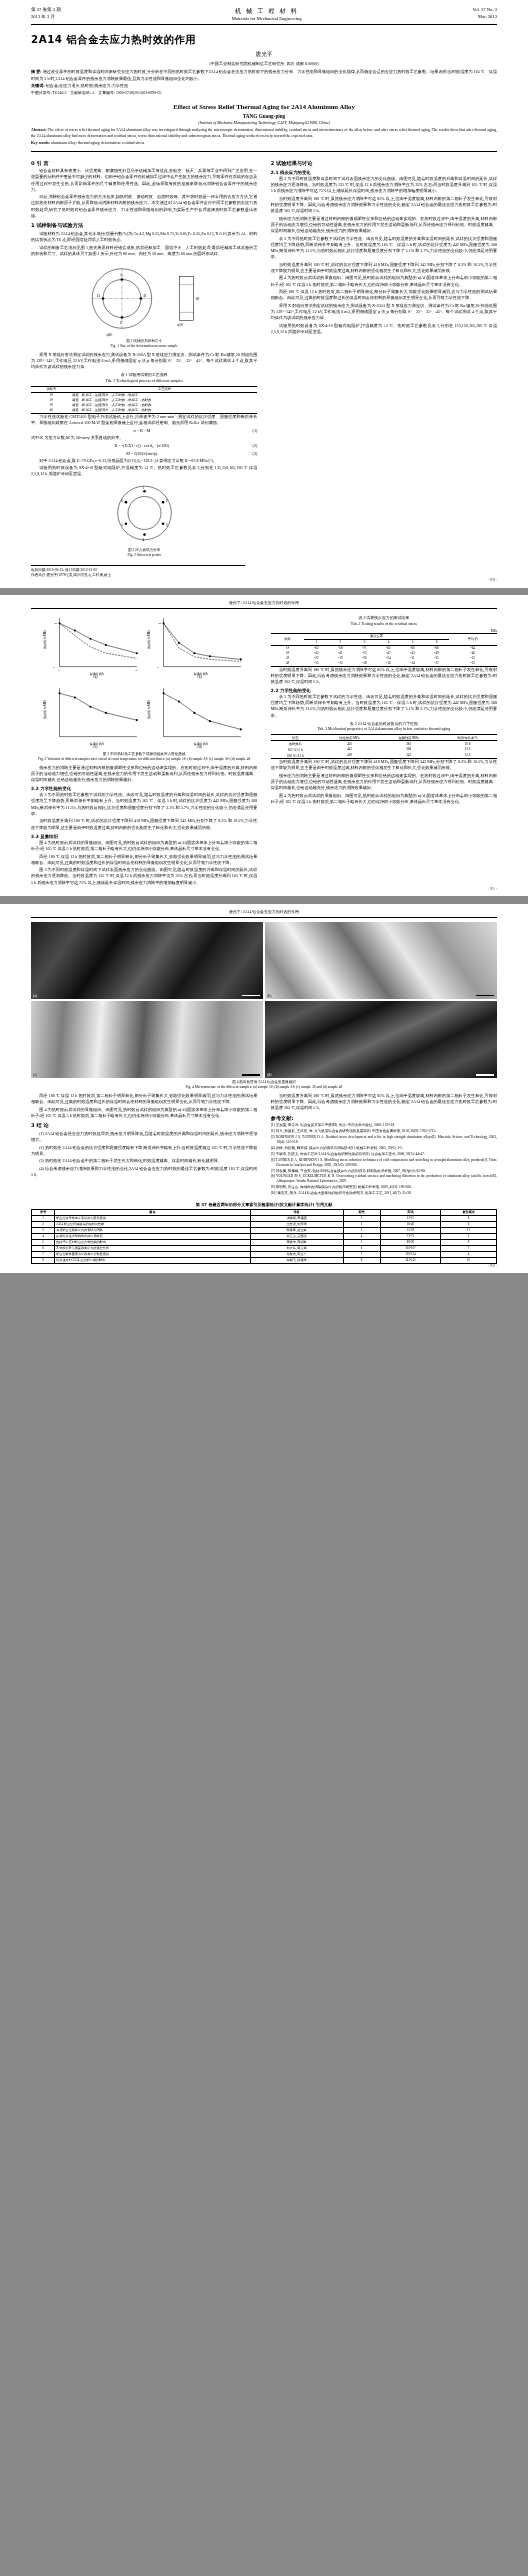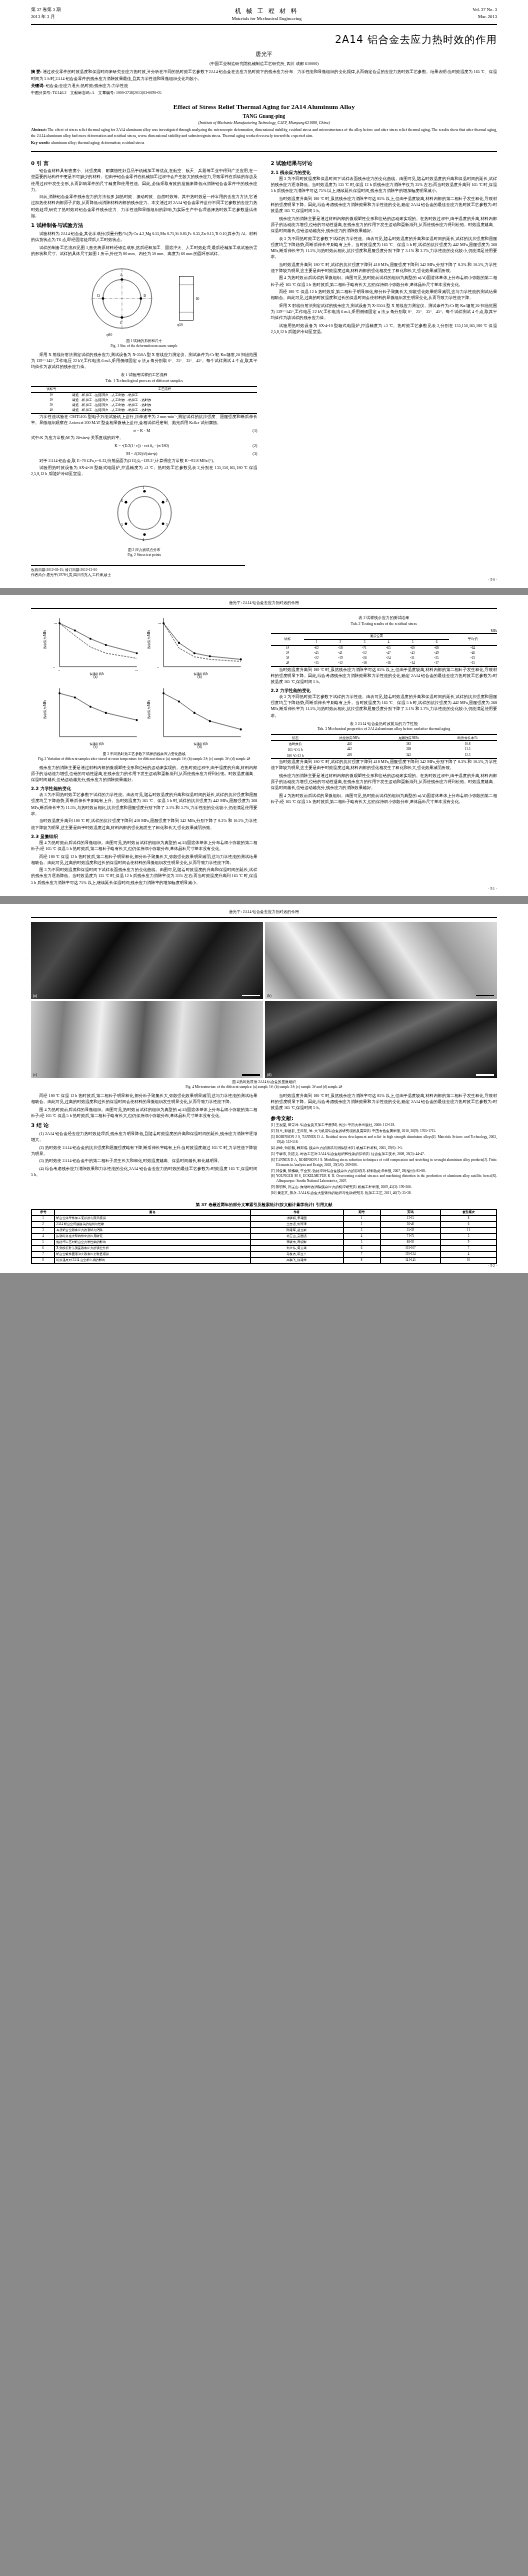--- a/index.html
+++ b/index.html
@@ -13,21 +13,21 @@
   
   .jhead{display:flex;justify-content:space-between;align-items:flex-start;font-size:4.6px;color:#000;}
   .jhead .left{line-height:1.5;}
   .jhead .mid{text-align:center;line-height:1.45;}
   .jhead .mid .cn{font-size:6.2px;letter-spacing:1.5px;font-family:"DejaVu Sans", sans-serif;}
   .jhead .mid .en{font-size:4.6px;font-family:"Liberation Serif", serif;}
   .jhead .right{line-height:1.5;text-align:right;font-family:"Liberation Serif", serif;}
   .rule{border-bottom:0.5px solid #000;margin-top:1px;}
 
   
-  .title-cn{text-align:right;font-size:10.3px;font-weight:normal;font-family:"DejaVu Sans", sans-serif;margin:8.2px 0 4.1px 0;letter-spacing:0.5px;}
+  .title-cn{text-align:left;font-size:10.3px;font-weight:bold;font-family:"DejaVu Sans", sans-serif;margin:8.2px 0 4.1px 0;letter-spacing:0.5px;}
   .author-cn{text-align:center;font-size:5.7px;font-family:"DejaVu Sans", sans-serif;margin-bottom:2.1px;}
   .affil-cn{text-align:center;font-size:4.1px;margin-bottom:3.1px;}
   .abs-cn{font-size:4.1px;line-height:1.55;text-align:justify;margin:0 0 1.5px 0;}
   .abs-cn b{font-weight:bold;}
   .kw-cn{font-size:4.1px;line-height:1.5;margin-bottom:1px;}
   .meta-line{font-size:3.9px;line-height:1.5;}
   .meta-line .k{display:inline-block;}
   .title-en{text-align:center;font-size:6.7px;font-weight:bold;margin:5.2px 0 2.6px 0;line-height:1.35;}
   .author-en{text-align:center;font-size:5.2px;font-weight:bold;margin-bottom:1.5px;}
   .affil-en{text-align:center;font-size:3.9px;font-style:italic;margin-bottom:3.1px;}

